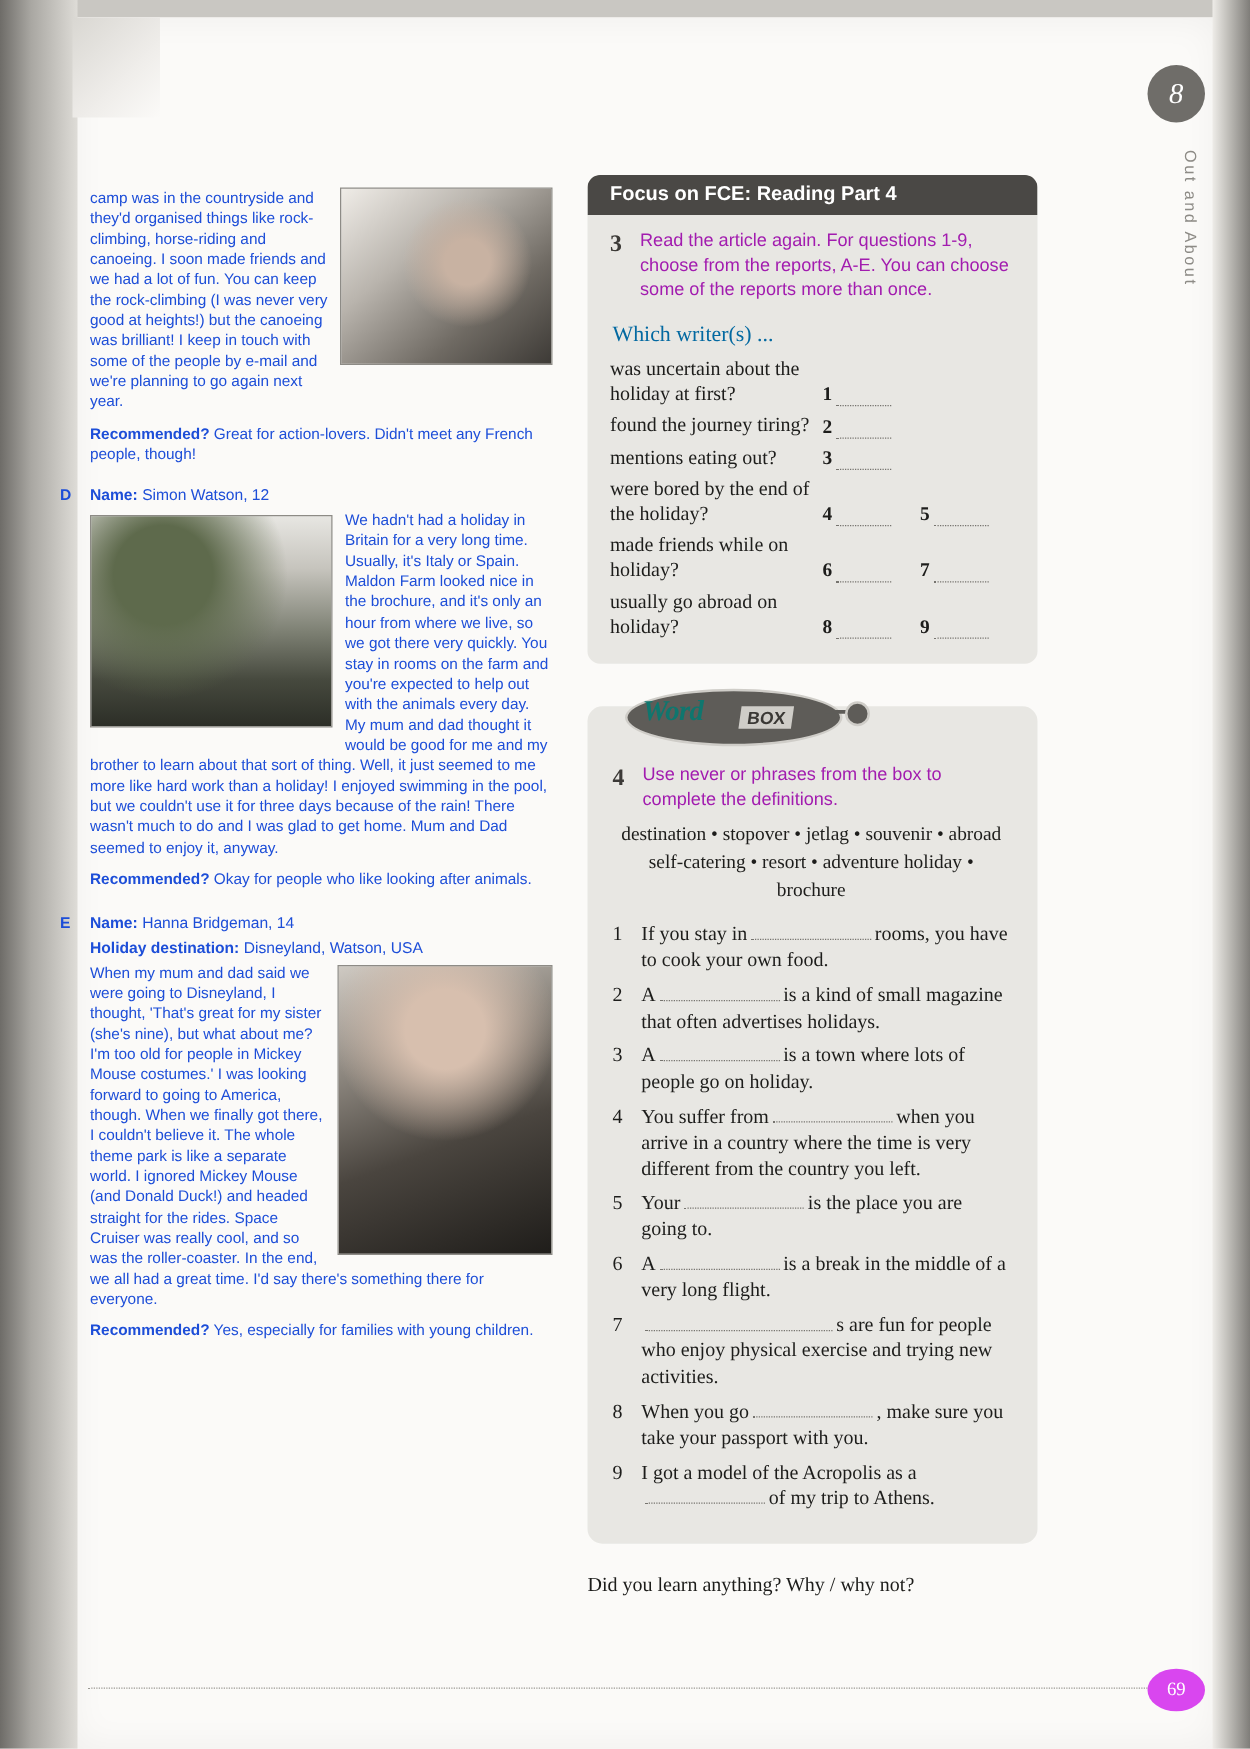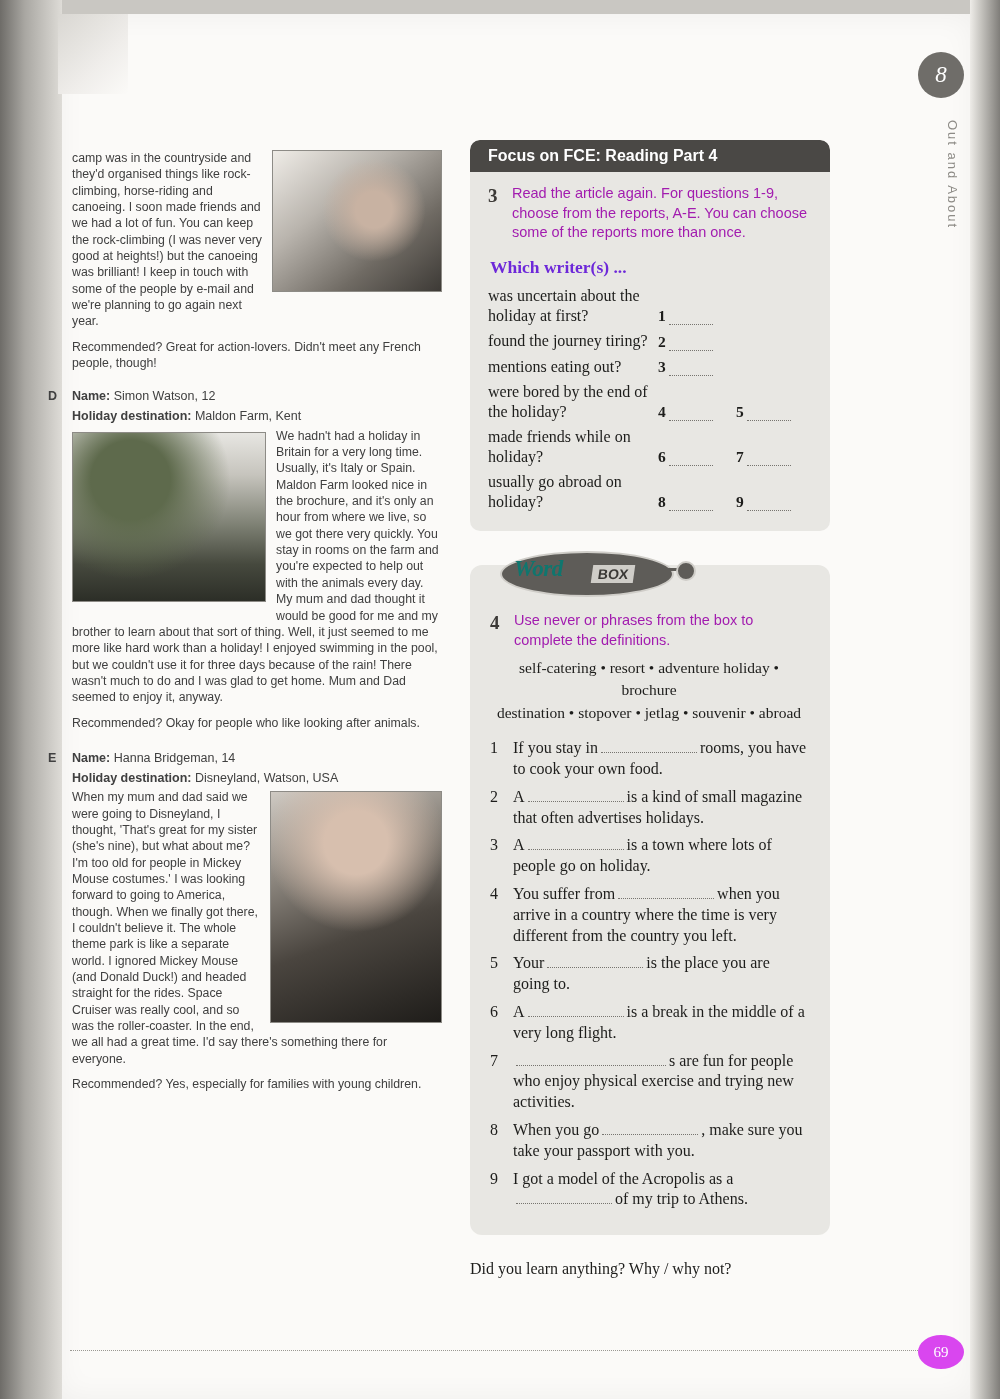--- a/index.html
+++ b/index.html
@@ -89,21 +89,21 @@
   }
 
   
   .col-left {
     position: absolute;
     top: 150px;
     left: 72px;
     width: 370px;
     font-size: 12.3px;
     line-height: 1.33;
-    color: #404040;
+    color: #1d4ed8;
   }
   .col-left p { margin: 0 0 9px 0; }
   .photo {
     border: 1px solid #8d8b86;
     background: #8b8883;
     position: relative;
     overflow: hidden;
   }
   .photo.p1 {
     float: right;
@@ -122,21 +122,21 @@
       linear-gradient(180deg, #e7e6e2 0%, #c6c4bd 25%, #7d8073 55%, #46493e 78%, #2c2e27 100%);
   }
   .photo.p3 {
     float: right;
     width: 170px; height: 230px;
     margin: 2px 0 6px 10px;
     background:
       radial-gradient(circle at 50% 22%, #d7bfae 0 16%, rgba(215,191,174,0) 45%),
       linear-gradient(160deg, #cfcac3 0%, #8d877f 30%, #4a453f 60%, #1f1d1a 100%);
   }
-  .rec-label { font-weight: normal; }
+  .rec-label { font-weight: bold; }
   .entry-letter {
     position: absolute;
     left: -24px;
     font-weight: bold;
     font-size: 12.5px;
   }
   .entry-head {
     position: relative;
     margin: 0 0 3px 0;
     font-size: 12.5px;
@@ -176,24 +176,24 @@
     line-height: 1.25;
     min-width: 15px;
   }
   .task-text {
     font-size: 14.5px;
     line-height: 1.36;
     color: #a21caf;
   }
   .which-writers {
     font-family: "Liberation Serif", serif;
-    font-weight: bold;
+    font-weight: normal;
     font-size: 17.5px;
     margin: 14px 0 8px 2px;
-    color: #6d28d9;
+    color: #0369a1;
   }
   .q-list {
     font-family: "Liberation Serif", serif;
     font-size: 16px;
     color: #1d1d1b;
   }
   .q-row {
     display: flex;
     align-items: flex-end;
     margin-bottom: 6px;
@@ -324,24 +324,20 @@
     </p>
 
     <div style="height:8px"></div>
 
     <div>
       <div class="entry-head">
         <span class="entry-letter">D</span>
         <b>Name:</b>
         <span>Simon Watson, 12</span>
       </div>
-      <div class="entry-head">
-        <b>Holiday destination:</b>
-        <span>Maldon Farm, Kent</span>
-      </div>
       <div class="clearfix">
         <div class="photo p2"></div>
         <p>We hadn't had a holiday in Britain for a very long time. Usually, it's Italy or Spain. Maldon Farm looked nice in the brochure, and it's only an hour from where we live, so we got there very quickly. You stay in rooms on the farm and you're expected to help out with the animals every day. My mum and dad thought it would be good for me and my brother to learn about that sort of thing. Well, it just seemed to me more like hard work than a holiday! I enjoyed swimming in the pool, but we couldn't use it for three days because of the rain! There wasn't much to do and I was glad to get home. Mum and Dad seemed to enjoy it, anyway.</p>
       </div>
       <p>
         <span class="rec-label">Recommended?</span>
         <span>Okay for people who like looking after animals.</span>
       </p>
     </div>
 
@@ -470,22 +466,22 @@
         <div class="wb-box">BOX</div>
       </div>
 
       <div class="wordbox-panel">
         <div class="task-row">
           <div class="task-num">4</div>
           <div class="task-text">Use never or phrases from the box to complete the definitions.</div>
         </div>
 
         <div class="word-list">
+          <div>destination • stopover • jetlag • souvenir • abroad</div>
           <div>self-catering • resort • adventure holiday • brochure</div>
-          <div>destination • stopover • jetlag • souvenir • abroad</div>
         </div>
 
         <div>
 
           <div class="def-item">
             <span class="def-num">1</span>
             <span><span>If you stay in</span><span class="gap"></span><span>rooms, you have to cook your own food.</span></span>
           </div>
 
           <div class="def-item">

